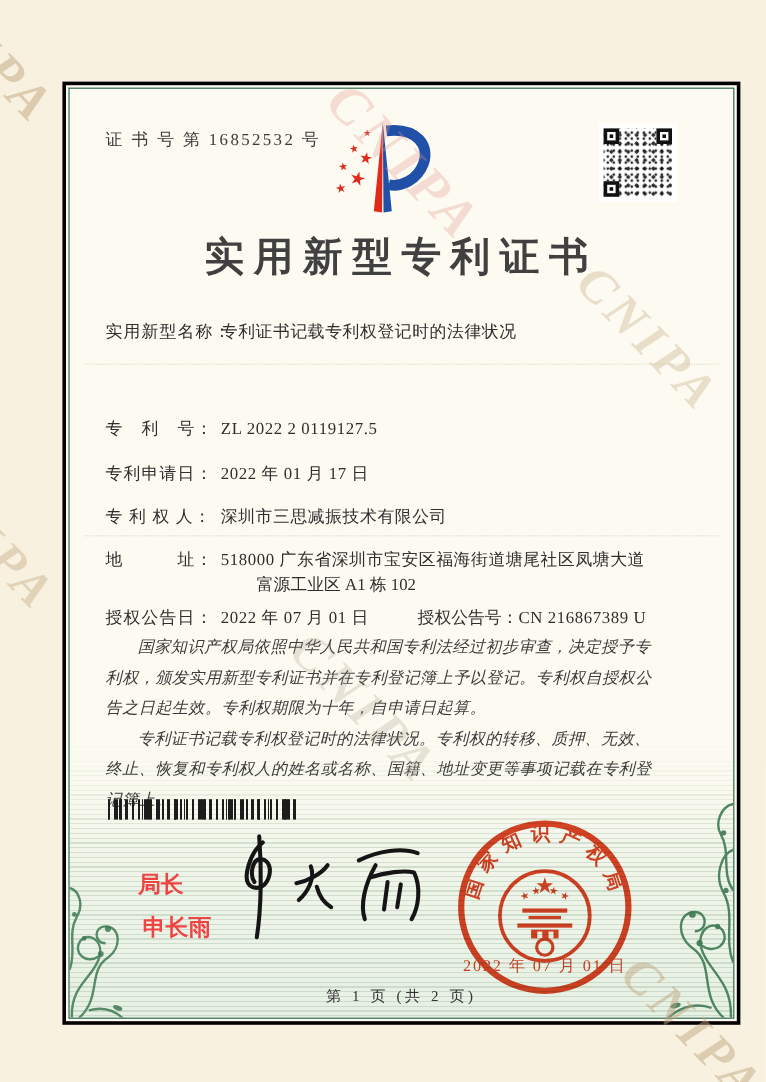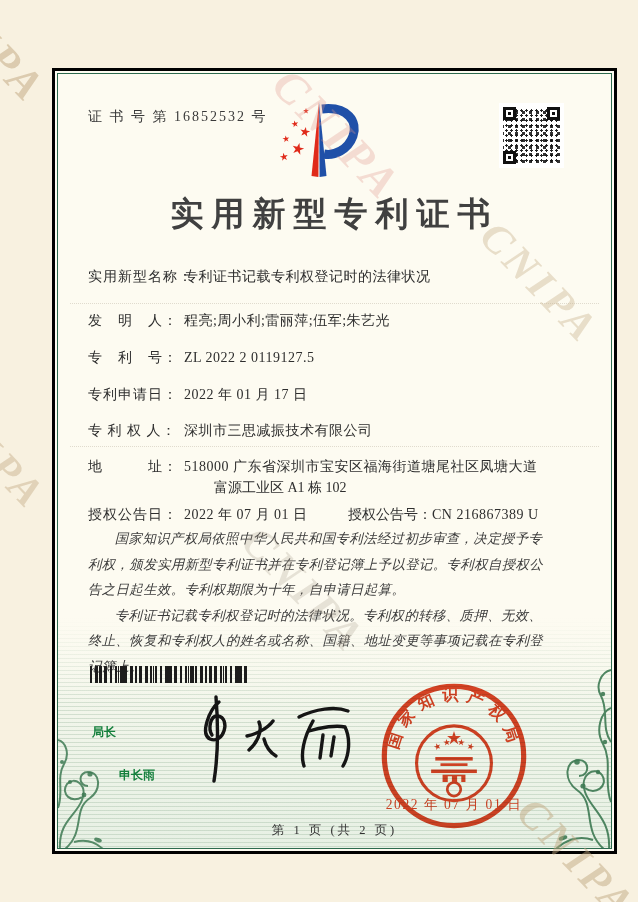--- a/index.html
+++ b/index.html
@@ -63,22 +63,22 @@
   .body-text p { text-indent:2em; letter-spacing:.4px; }
 
   .barcode { position:absolute; left:32px; top:592px; width:160px; height:17px; z-index:3;
     background:
       repeating-linear-gradient(90deg, #1c1c1c 0 2px, transparent 2px 5px),
       repeating-linear-gradient(90deg, #1c1c1c 0 1px, transparent 1px 7px),
       repeating-linear-gradient(90deg, transparent 0 9px, #1c1c1c 9px 12px, transparent 12px 23px); }
 
   .director { position:absolute; left:34px; top:650px; z-index:4;
               font-family:"Liberation Sans","DejaVu Sans",sans-serif; font-weight:600;
-              font-size:12px; color:#15803d; }
-  .director div + div { margin-top:26px;padding-left:27px; }
+              font-size:19px; color:#ef4444;text-align:center; }
+  .director div + div { margin-top:10px;padding-left:27px; }
 
   .sig { position:absolute; left:125px; top:612px; width:185px; height:105px; z-index:4; }
 
   .seal { position:absolute; left:318px; top:604px; width:156px; height:156px; z-index:5;
           opacity:.95; mix-blend-mode:multiply; }
 
   .flourish { position:absolute; z-index:2; }
   .flourish.fl-left { left:-4px; bottom:-4px; }
   .flourish.fl-right { right:-4px; bottom:-4px; transform:scaleX(-1); }
 
@@ -128,23 +128,20 @@
       <div class="qr">
         <div class="fp tl"></div>
         <div class="fp tr"></div>
         <div class="fp bl"></div>
       </div>
 
       <div class="title">实用新型专利证书</div>
 
       <div class="row" style="top:194px">
         <span class="f-label">实用新型名称：</span><span class="f-value">专利证书记载专利权登记时的法律状况</span>
-      </div>
-      <div class="row" style="top:238px">
-        <span class="f-label">发　明　人：</span><span class="f-value">程亮;周小利;雷丽萍;伍军;朱艺光</span>
       </div>
       <div class="row" style="top:275px">
         <span class="f-label">专　利　号：</span><span class="f-value">ZL 2022 2 0119127.5</span>
       </div>
       <div class="row" style="top:312px">
         <span class="f-label">专利申请日：</span><span class="f-value">2022 年 01 月 17 日</span>
       </div>
       <div class="row" style="top:348px">
         <span class="f-label">专 利 权 人：</span><span class="f-value">深圳市三思减振技术有限公司</span>
       </div>

